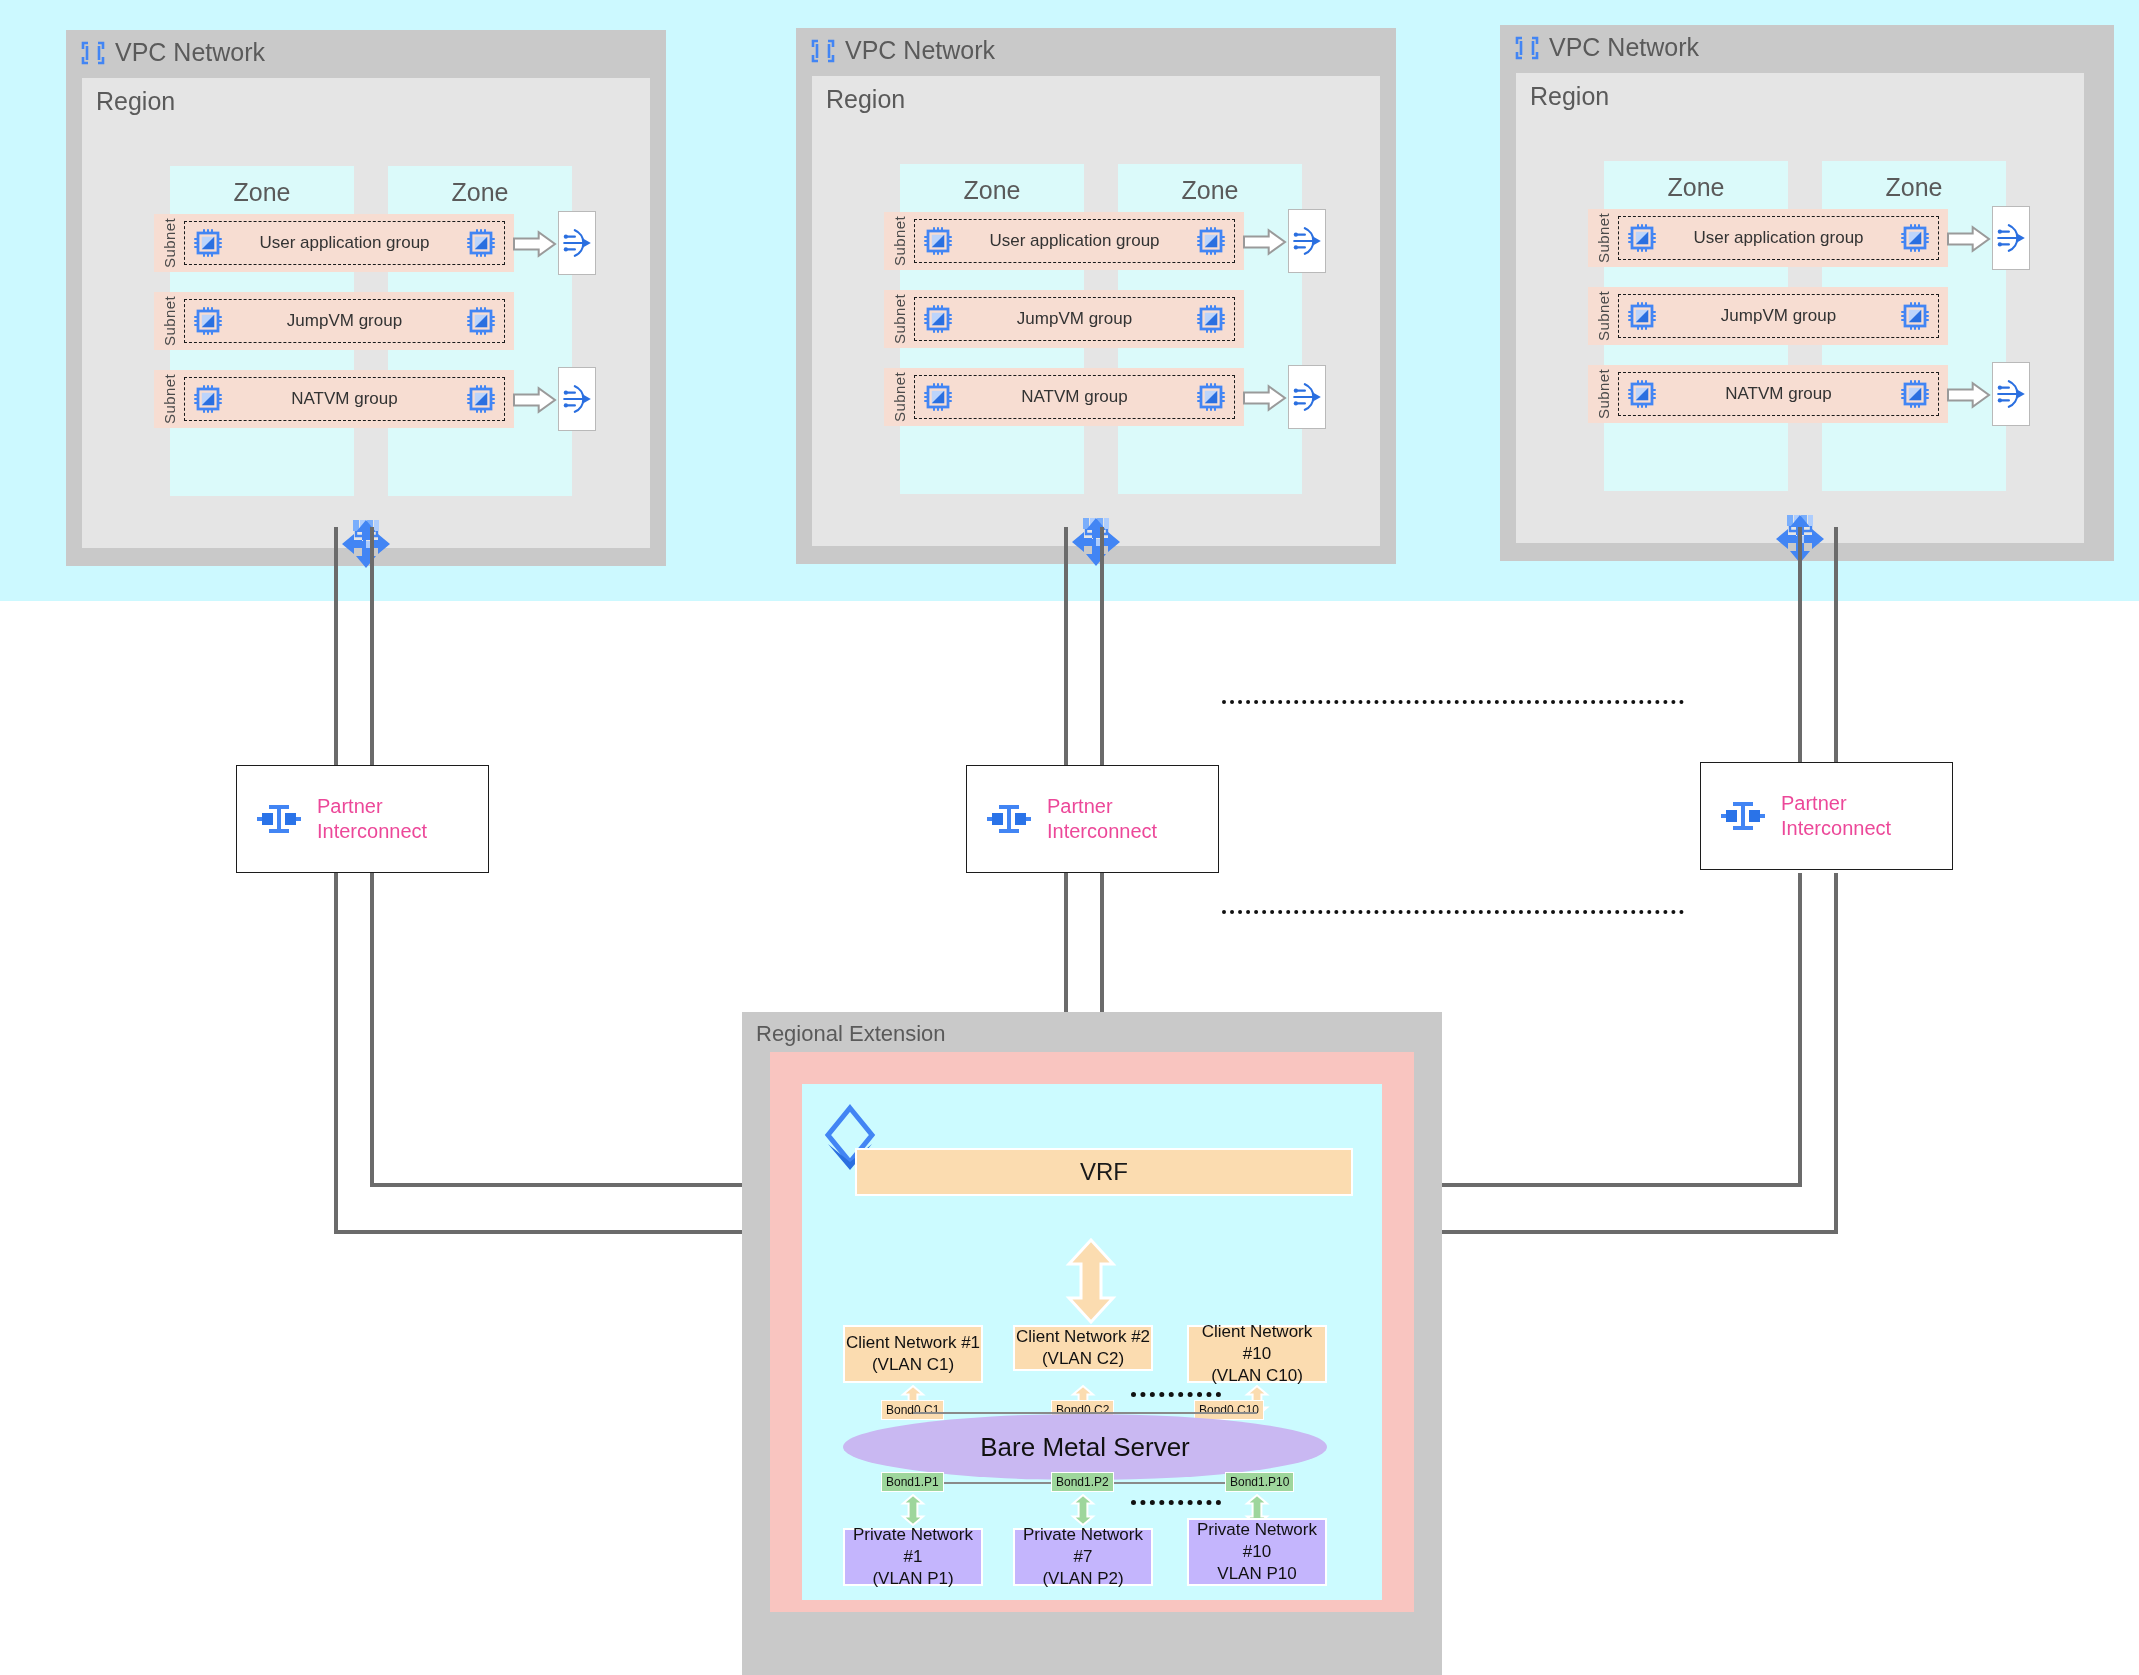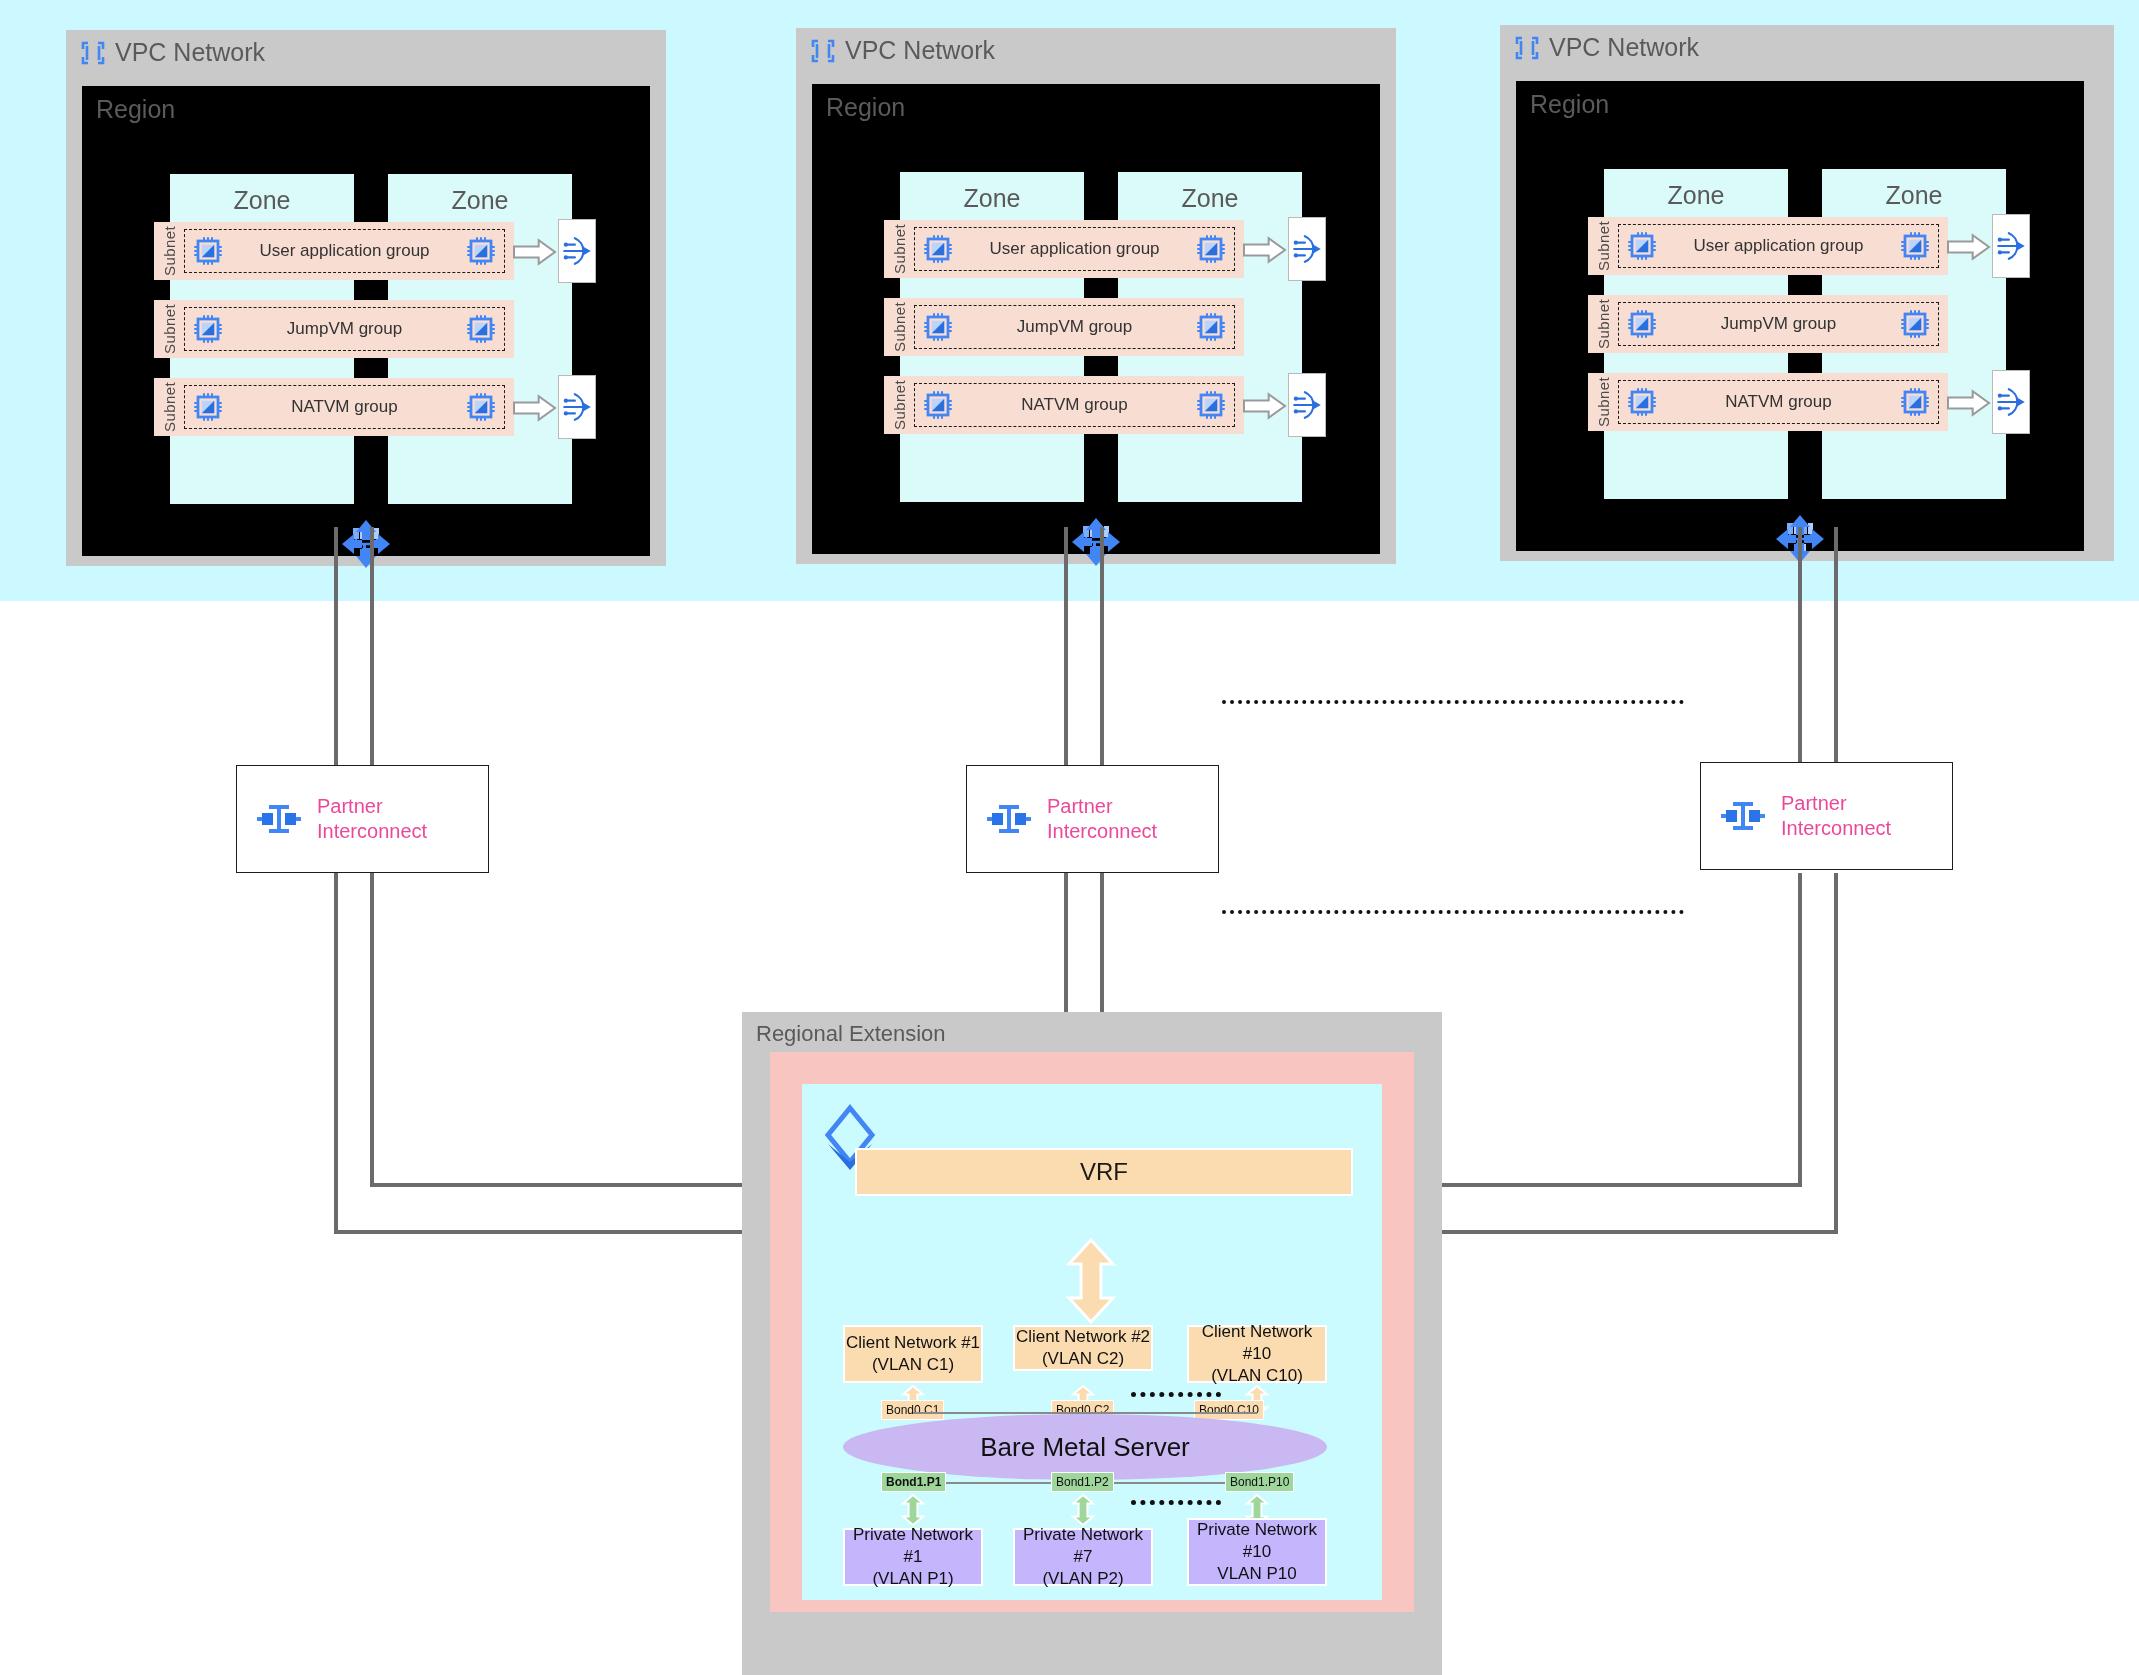--- a/index.html
+++ b/index.html
@@ -11,21 +11,21 @@
 
   
   .cyan-band{left:0;top:0;width:2139px;height:601px;background:#ccf9ff;}
 
   
   .vpc-outer{background:#c9c9c9;}
   .vpc-title-row{position:absolute;left:14px;top:8px;display:flex;align-items:center;gap:9px;}
   .vpc-title{font-size:25px;color:#5a5a5a;white-space:nowrap;}
 
   
-  .region{background:#000000;margin-top:8px;}
+  .region{background:#e5e5e5;}
   .region-label{position:absolute;left:14px;top:9px;font-size:25px;color:#5a5a5a;}
 
   
   .zone{background:#dbfafa;}
   .zone-label{position:absolute;left:0;right:0;top:12px;text-align:center;font-size:25px;color:#5a5a5a;}
 
   
   .subnet{background:#f7ddd2;display:flex;align-items:center;}
   .subnet-vert{writing-mode:vertical-rl;transform:rotate(180deg);font-size:15px;color:#4a4a4a;margin-left:7px;letter-spacing:.4px;}
   .group-dash{flex:1;border:1.7px dashed #1a1a1a;height:calc(100% - 16px);margin:0 9px 0 6px;display:flex;align-items:center;justify-content:space-between;padding:0 8px;position:relative;}
@@ -915,21 +915,21 @@
              L6.6 9.6 L1 9.6 Z" fill="#fbdcb0" stroke="#ffffff" stroke-width="2"></path>
   </svg>
       </div>
       <div class="abs bondlbl bond-c" style="left: 1194px; top: 1400px;">Bond0.C10</div>
       <div class="abs bondline" style="left: 913px; top: 1412px; width: 344px;"></div>
       <div class="abs dotrow" style="left: 1131px; top: 1392px; width: 90px;"></div>
       <div class="abs bms" style="left: 843px; top: 1414px; width: 484px; height: 66px;">
         <span>Bare Metal Server</span>
       </div>
       <div class="abs bondline" style="left: 913px; top: 1482px; width: 344px;"></div>
-      <div class="abs bondlbl bond-p" style="left: 881px; top: 1472px; font-weight: bold;">Bond1.P1</div>
+      <div class="abs bondlbl bond-p" style="left: 881px; top: 1472px;">Bond1.P1</div>
       <div class="abs" style="left: 902px; top: 1494px; width: 22px; height: 32px;">
         <svg width="22" height="32" viewBox="0 0 22 32" aria-hidden="true">
     <path d="M11 1 L21 9.6 L15.399999999999999 9.6 L15.399999999999999 22.4
              L21 22.4 L11 31 L1 22.4 L6.6 22.4
              L6.6 9.6 L1 9.6 Z" fill="#9ed69c" stroke="#ffffff" stroke-width="2"></path>
   </svg>
       </div>
       <div class="abs pnet" style="left: 843px; top: 1528px; width: 140px; height: 58px;">
         <div>Private Network #1</div>
         <div>(VLAN P1)</div>

